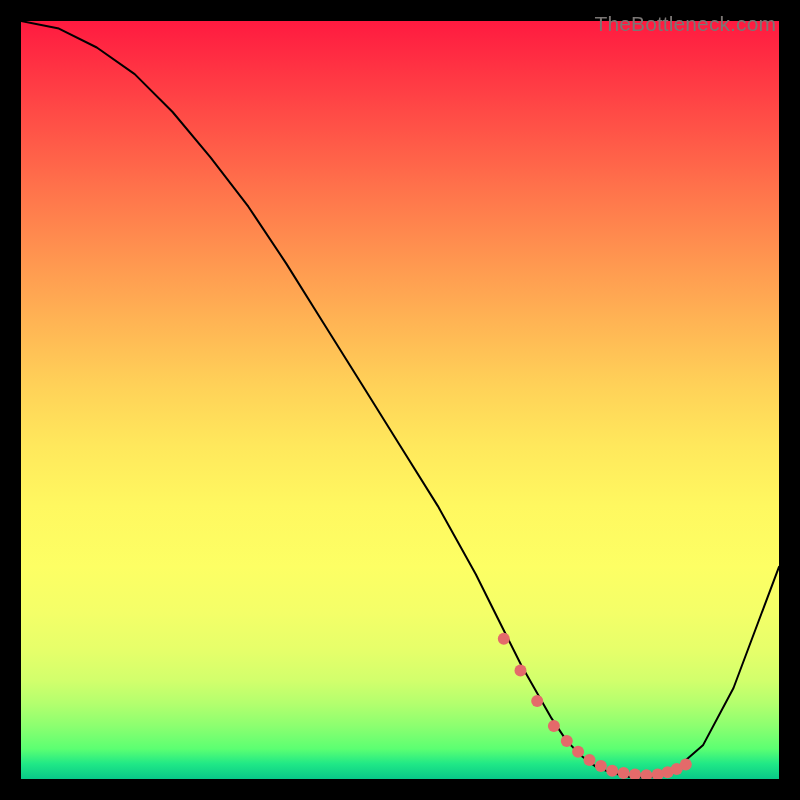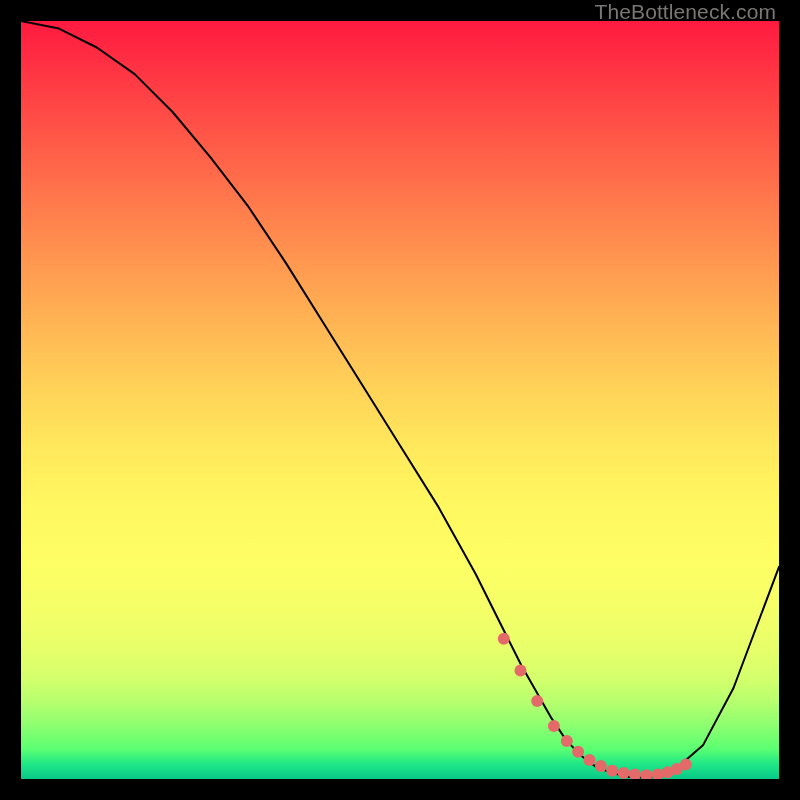--- a/index.html
+++ b/index.html
@@ -32,21 +32,21 @@
       #e6ff6a 83%,
       #d2ff6c 87%,
       #b4ff6e 90%,
       #8cff70 93%,
       #5cff72 96%,
       #20e886 98%,
       #08c888 100%);
   }
   .attribution {
     position: absolute;
-    top: 0;
+    top: 12px;
     right: 24px;
     color: #7a7674;
     font-size: 21px;
     font-weight: 500;
     letter-spacing: 0.1px;
   }
   svg.plot {
     position: absolute;
     left: 0;
     top: 0;

